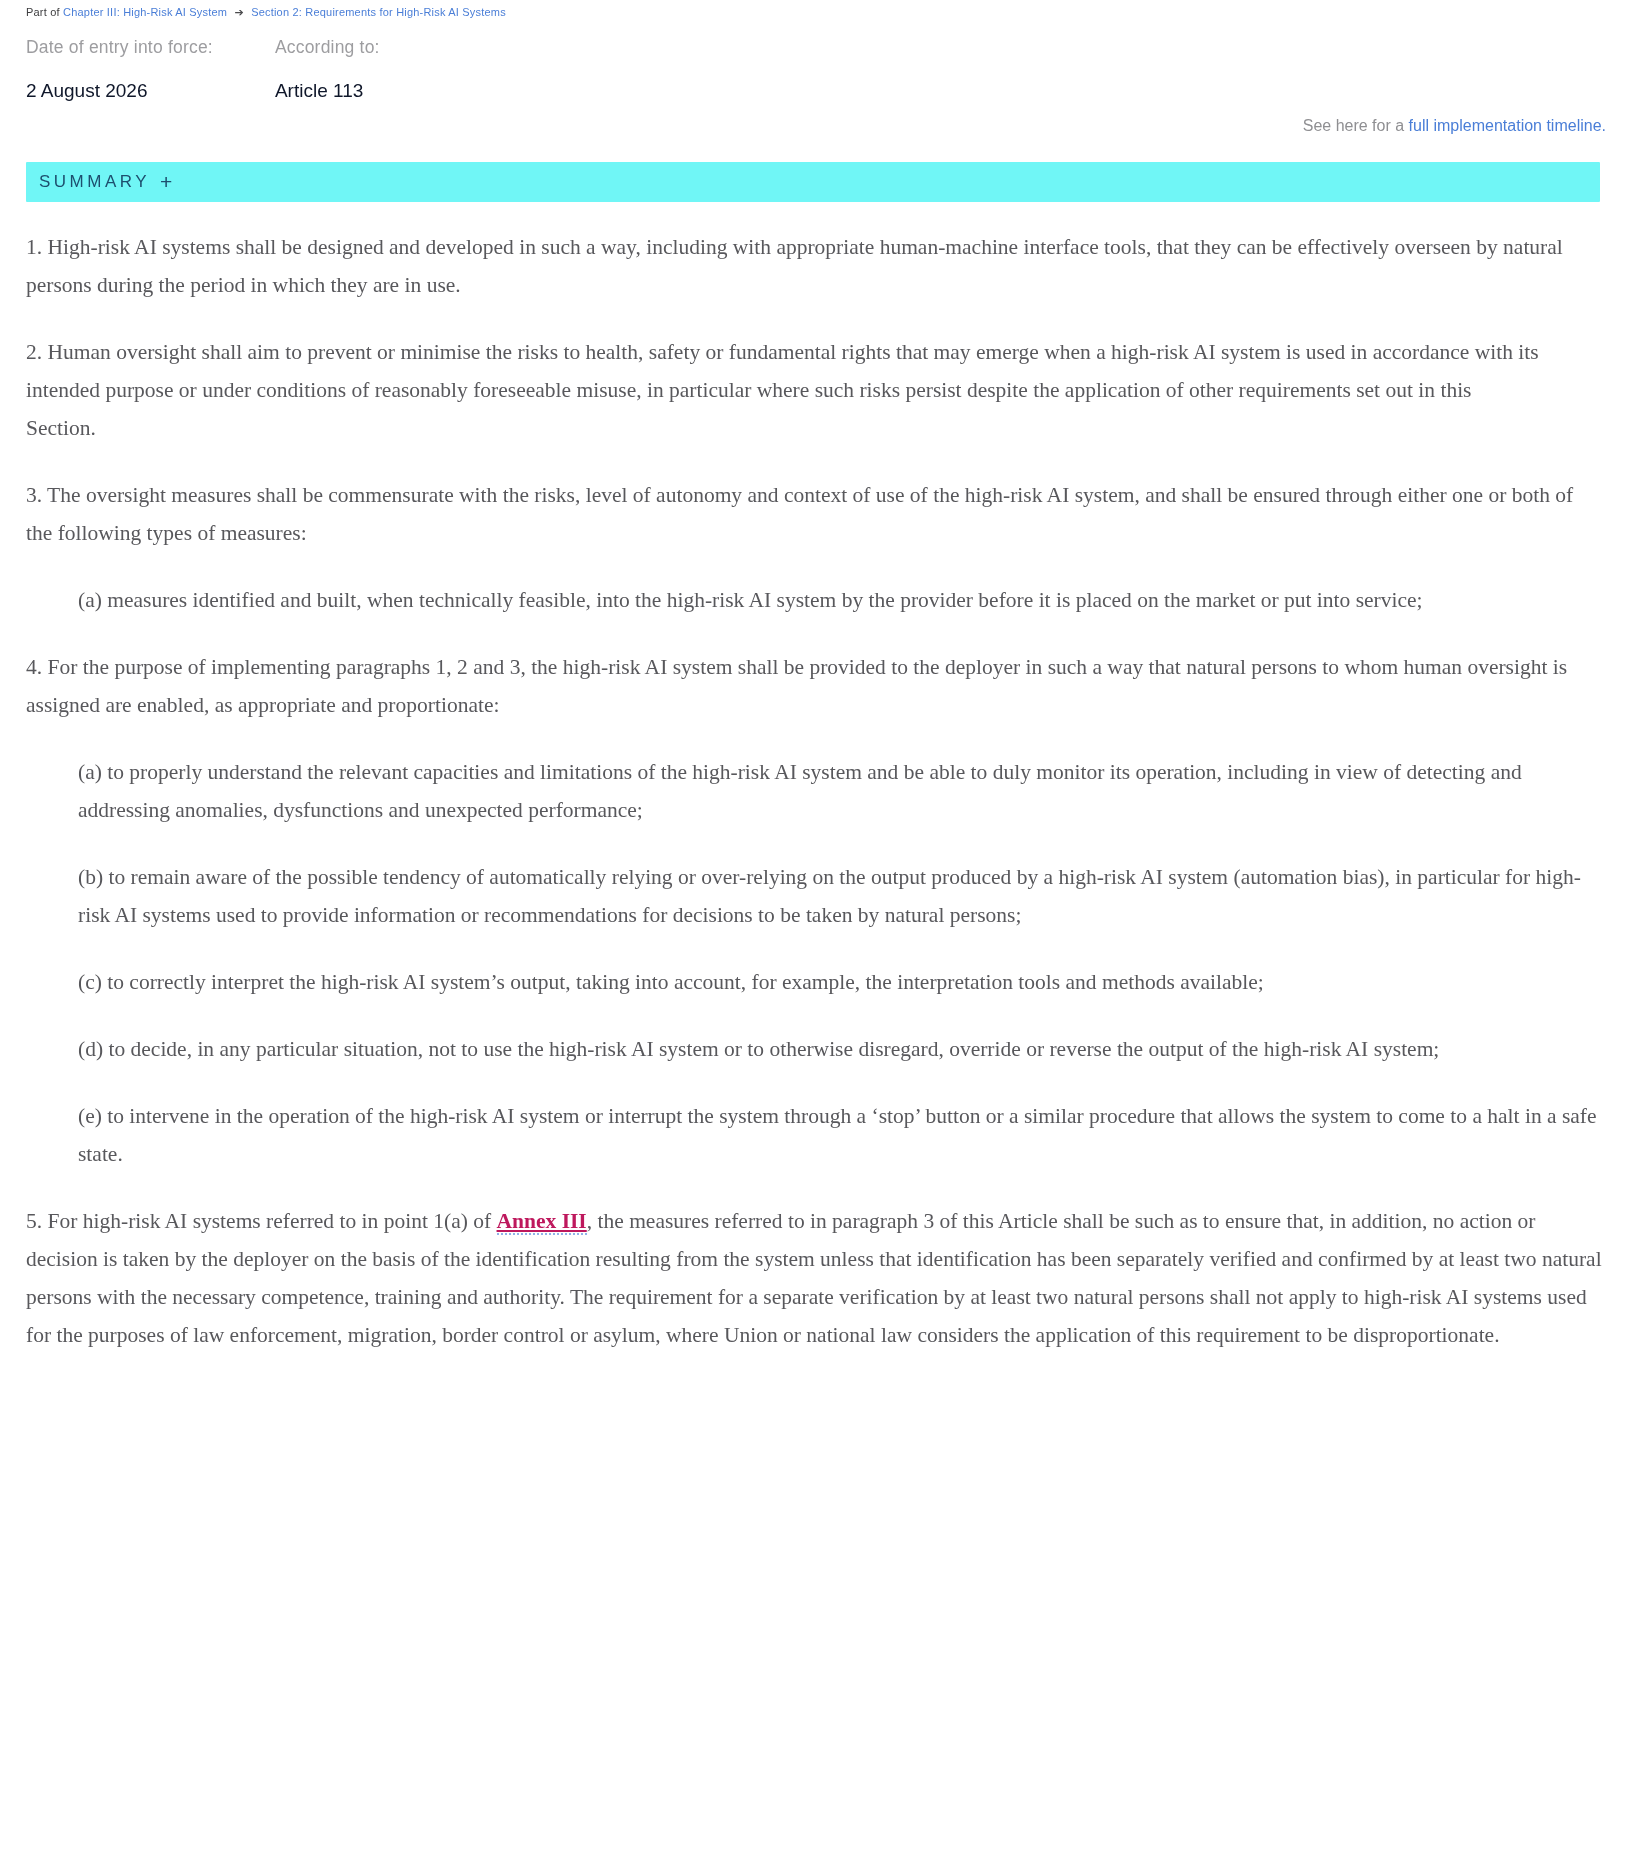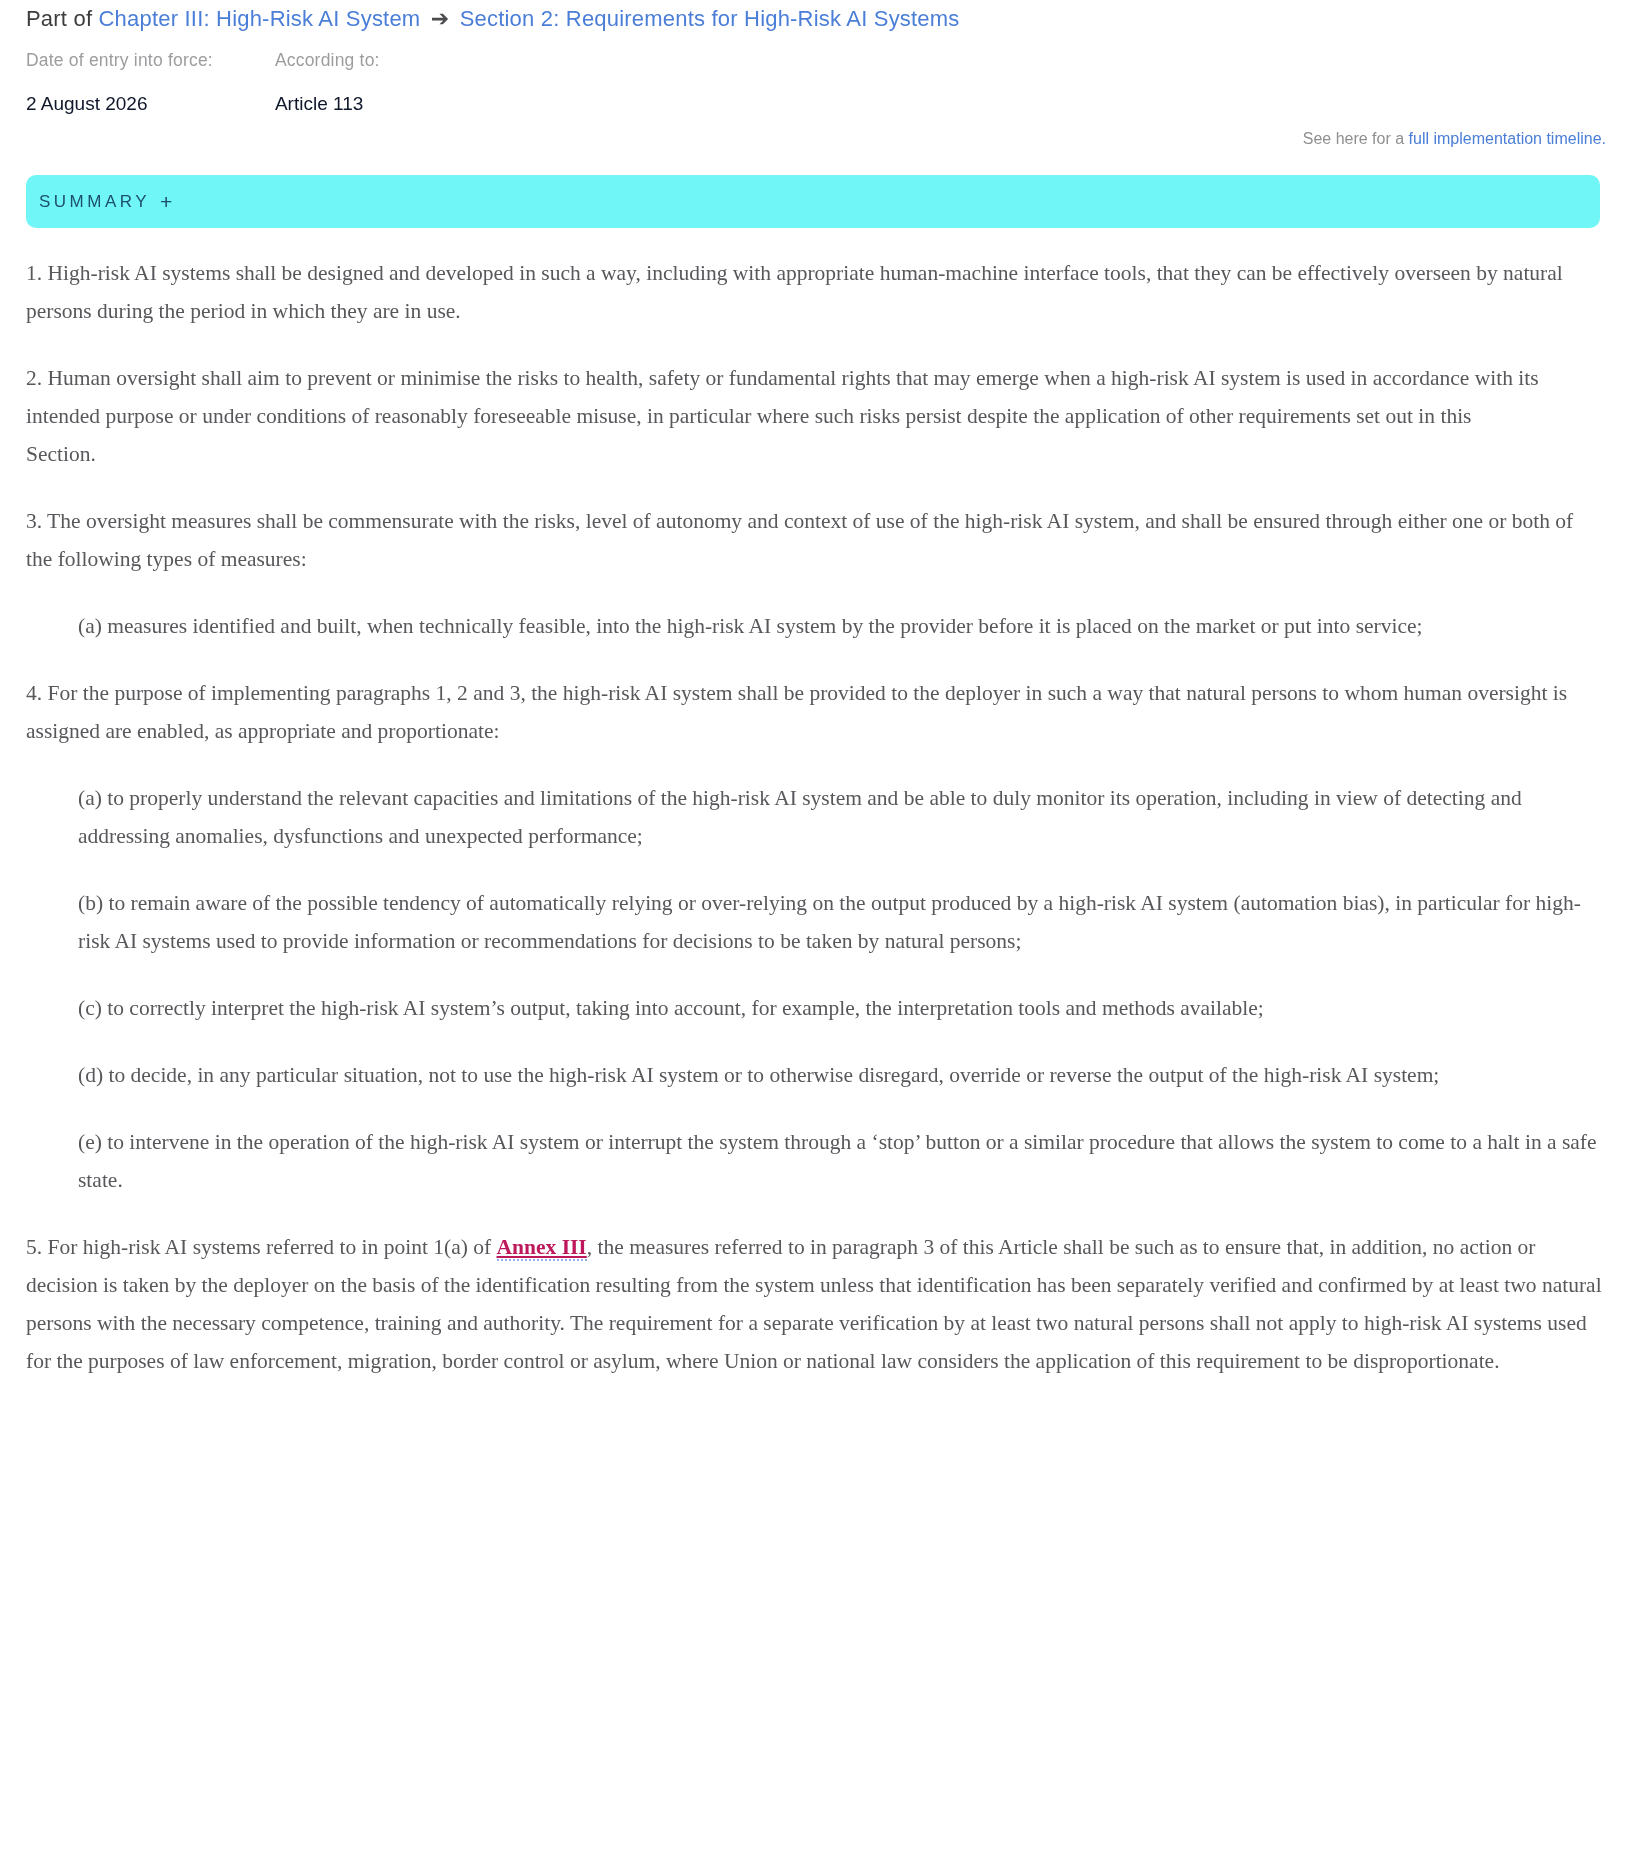--- a/index.html
+++ b/index.html
@@ -9,21 +9,21 @@
     min-height: 1854px;
     font-family: "Liberation Sans", sans-serif;
     -webkit-font-smoothing: antialiased;
   }
   .page {
     padding: 6px 28px 40px 26px;
   }
 
   
   .breadcrumb {
-    font-size: 22px;
+    font-size: 11px;
     color: #3d3d3f;
     letter-spacing: 0.2px;
   }
   .breadcrumb a {
     color: #4a7ed7;
     text-decoration: none;
     cursor: pointer;
   }
   .breadcrumb .arrow {
     color: #4b4b4d;
@@ -65,23 +65,23 @@
   .timeline-line a {
     color: #4a7ed7;
     text-decoration: none;
     cursor: pointer;
   }
 
   
   .summary-bar {
     margin-top: 27px;
     width: 1574px;
-    height: 53px;
+    height: 40px;
     background: #70f6f6;
-    border-radius: 10px;
+    border-radius: 1px;
     display: flex;
     align-items: center;
     padding-left: 13px;
     cursor: pointer;
     border: none;
   }
   .summary-label {
     font-size: 17px;
     font-weight: 500;
     color: #1d4f6e;

